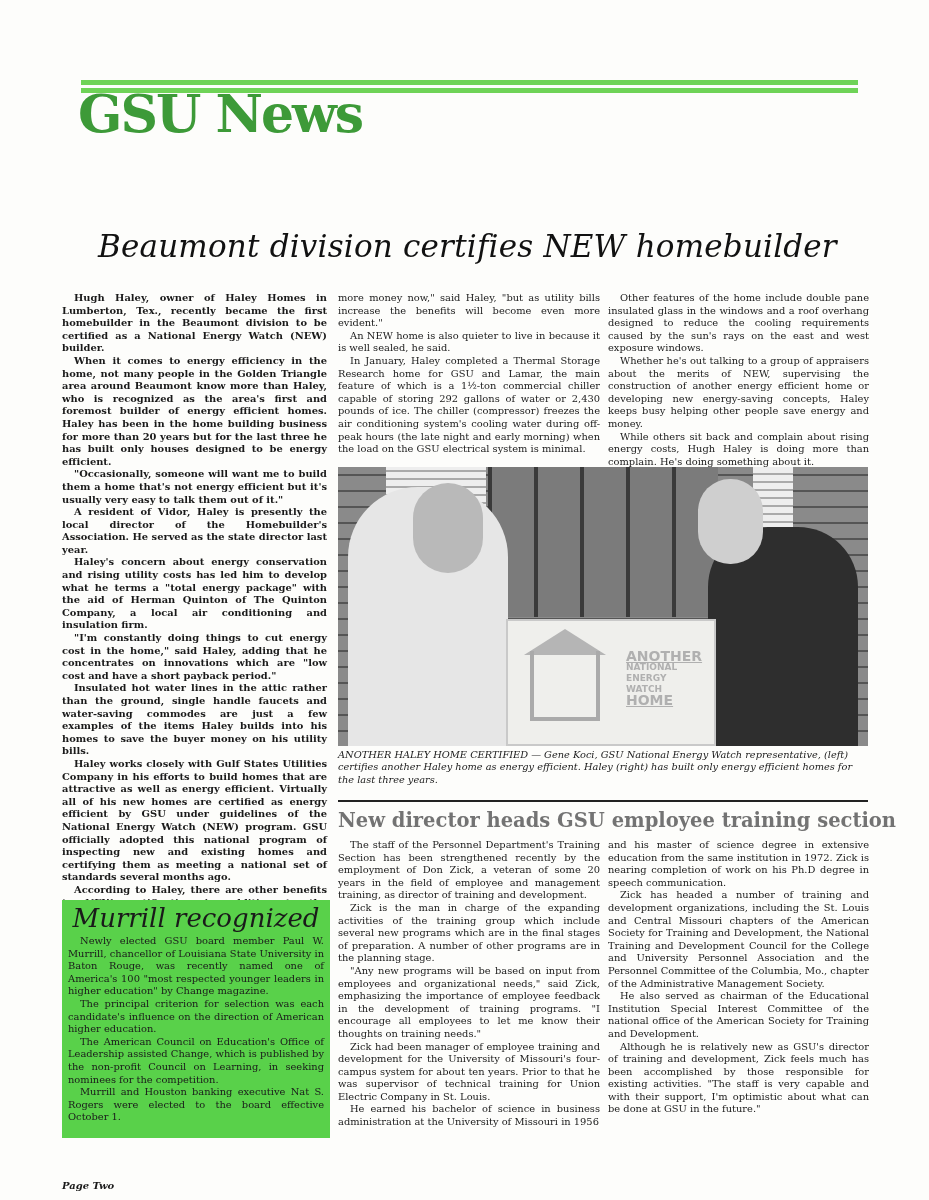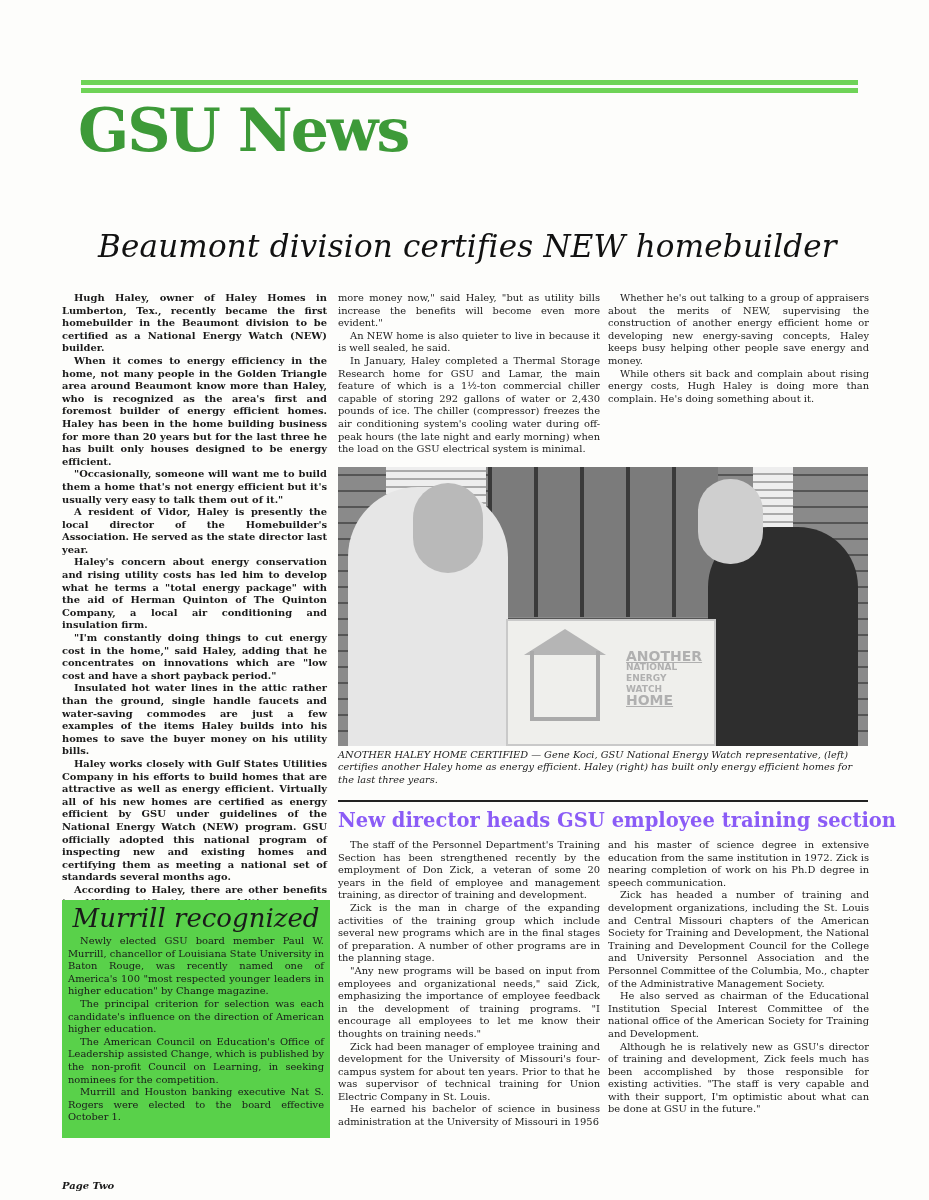--- a/index.html
+++ b/index.html
@@ -1,38 +1,38 @@
 <!DOCTYPE html>
 <html><head>
 <meta charset="utf-8">
 <style>
   html, body { margin:0; padding:0; }
   body { width:929px; height:1200px; background:#fdfdfb; position:relative; overflow:hidden; font-family:"DejaVu Serif", serif; color:#1a1a1a; }
   .rule { position:absolute; left:81px; width:777px; height:5px; background:#6fd357; }
-  .masthead { position:absolute; left:78px; top:100px; font-family:"DejaVu Serif", serif; font-weight:bold; font-size:60px; letter-spacing:-2px; color:#3d9a38; line-height:1; }
+  .masthead { position:absolute; left:78px; top:88px; font-family:"DejaVu Serif", serif; font-weight:bold; font-size:52px; letter-spacing:-2px; color:#3d9a38; line-height:1; }
   .headline { position:absolute; left:62px; top:228px; font-family:"DejaVu Serif", serif; font-style:italic; font-size:31px; color:#111; white-space:nowrap; letter-spacing:0.2px;margin-left:36px; }
   .col { position:absolute; font-size:9.9px; line-height:12.6px; text-align:justify; hyphens:auto; }
   .col p { margin:0; text-indent:12px; }
   .photo { position:absolute; left:338px; top:467px; width:530px; height:279px; background:#6f6f6f; overflow:hidden; }
   .photo .wall { position:absolute; inset:0; background:repeating-linear-gradient(0deg,#8a8a8a 0 14px,#555 14px 16px); }
   .photo .window { position:absolute; left:150px; top:0; width:230px; height:150px; background:repeating-linear-gradient(90deg,#3a3a3a 0 4px,#7b7b7b 4px 46px); }
   .photo .shutter-l { position:absolute; left:48px; top:0; width:100px; height:115px; background:repeating-linear-gradient(0deg,#eee 0 6px,#aaa 6px 8px); }
   .photo .shutter-r { position:absolute; left:415px; top:0; width:40px; height:70px; background:repeating-linear-gradient(0deg,#eee 0 6px,#aaa 6px 8px); }
   .photo .man-l { position:absolute; left:10px; top:20px; width:160px; height:260px; background:#e6e6e6; border-radius:70px 70px 0 0; }
   .photo .head-l { position:absolute; left:75px; top:16px; width:70px; height:90px; background:#b9b9b9; border-radius:35px; }
   .photo .man-r { position:absolute; left:370px; top:60px; width:150px; height:220px; background:#2e2e2e; border-radius:60px 60px 0 0; }
   .photo .head-r { position:absolute; left:360px; top:12px; width:65px; height:85px; background:#cfcfcf; border-radius:32px; }
   .photo .sign { position:absolute; left:168px; top:152px; width:210px; height:127px; background:#efefec; border:2px solid #c9c9c9; box-sizing:border-box; }
   .sign .house { position:absolute; left:22px; top:30px; width:70px; height:70px; border:4px solid #aaa; border-top:none; box-sizing:border-box; }
   .sign .roof { position:absolute; left:16px; top:8px; width:0; height:0; border-left:41px solid transparent; border-right:41px solid transparent; border-bottom:26px solid #b5b5b5; }
   .sign .stext { position:absolute; left:118px; top:30px; font-family:"DejaVu Sans", sans-serif; font-weight:bold; color:#b0b0b0; font-size:9px; line-height:11px; }
   .sign .stext .big { font-size:14px;text-decoration:underline; }
   .caption { position:absolute; left:338px; top:749px; width:530px; font-style:italic; font-size:9.8px; line-height:12.4px; }
   .divider { position:absolute; left:338px; top:800px; width:530px; height:2px; background:#222; }
-  .h2 { position:absolute; left:338px; top:809px; font-family:"DejaVu Serif", serif; font-weight:bold; font-size:19.5px; white-space:nowrap; color:#8b5cf6; }
+  .h2 { position:absolute; left:338px; top:809px; font-family:"DejaVu Serif", serif; font-weight:bold; font-size:19.5px; white-space:nowrap; color:#737373; }
   .greenbox { position:absolute; left:62px; top:900px; width:268px; height:238px; background:#59d14a; box-sizing:border-box; padding:3px 6px; }
   .greenbox .title { font-family:"DejaVu Serif", serif; font-style:italic; font-size:26px; text-align:center; line-height:30px; margin:0 0 2px 0; }
   .greenbox p { margin:0; text-indent:12px; font-size:9.9px; line-height:12.6px; text-align:justify; }
   .folio { position:absolute; left:62px; top:1145px; font-style:italic; font-weight:bold; font-size:10px;margin-top:35px; }
 </style>
 </head>
 <body>
 
 <div class="rule" style="top:80px;"></div>
 <div class="rule" style="top:88px;"></div>
@@ -53,20 +53,21 @@
   <p>"The value of an NEW home will be appraised for</p>
 </div>
 
 <div class="col" style="left:338px; top:292px; width:262px;">
   <p style="text-indent:0;">more money now," said Haley, "but as utility bills increase the benefits will become even more evident."</p>
   <p>An NEW home is also quieter to live in because it is well sealed, he said.</p>
   <p>In January, Haley completed a Thermal Storage Research home for GSU and Lamar, the main feature of which is a 1½-ton commercial chiller capable of storing 292 gallons of water or 2,430 pounds of ice. The chiller (compressor) freezes the air conditioning system's cooling water during off-peak hours (the late night and early morning) when the load on the GSU electrical system is minimal.</p>
 </div>
 
 <div class="col" style="left:608px; top:292px; width:261px;">
+  <p>Other features of the home include double pane insulated glass in the windows and a roof overhang designed to reduce the cooling requirements caused by the sun's rays on the east and west exposure windows.</p>
   <p>Whether he's out talking to a group of appraisers about the merits of NEW, supervising the construction of another energy efficient home or developing new energy-saving concepts, Haley keeps busy helping other people save energy and money.</p>
   <p>While others sit back and complain about rising energy costs, Hugh Haley is doing more than complain. He's doing something about it.</p>
 </div>
 
 <div class="photo">
   <div class="wall"></div>
   <div class="window"></div>
   <div class="shutter-l"></div>
   <div class="shutter-r"></div>
   <div class="man-l"></div>

